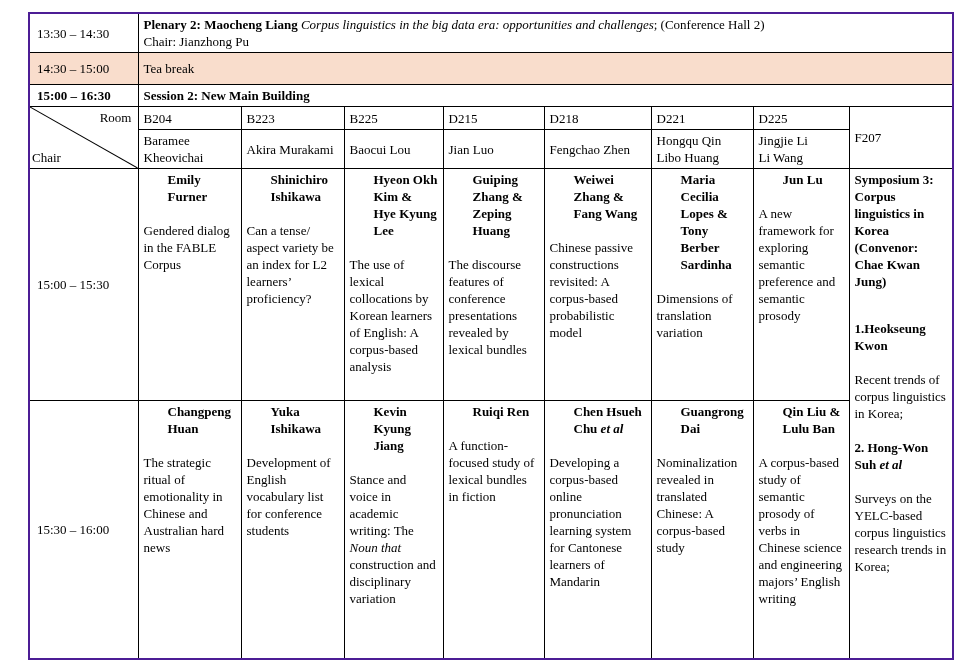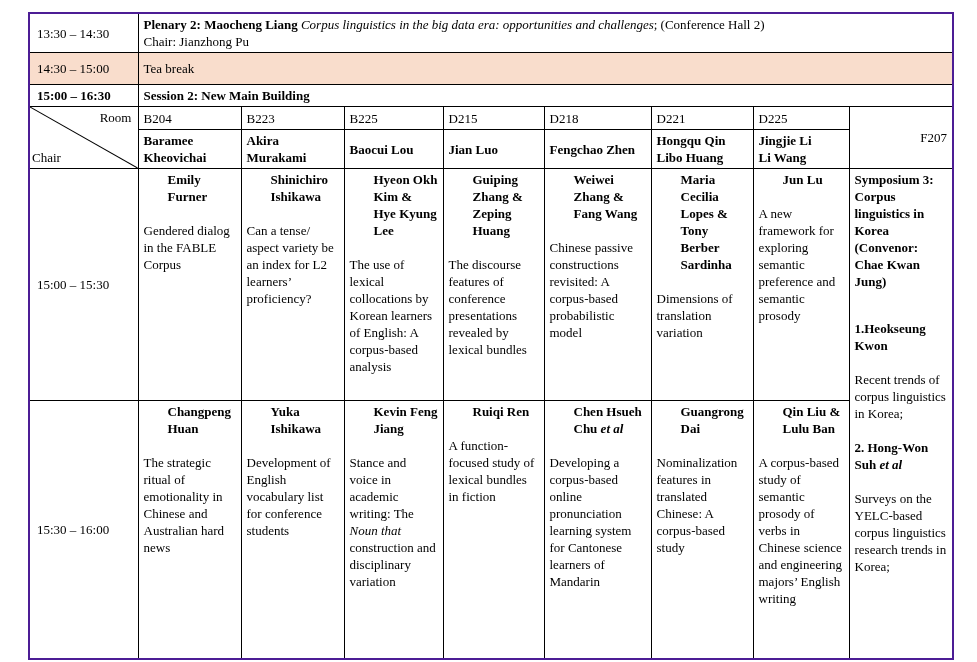--- a/index.html
+++ b/index.html
@@ -22,38 +22,38 @@
     line-height: 17px;
     padding: 2px 5px;
     vertical-align: top;
     overflow: hidden;
     word-wrap: break-word;
   }
   tr.r-plenary { height: 33px; }
   tr.r-tea     { height: 32px; }
   tr.r-session { height: 22px; }
   tr.r-room    { height: 23px; }
-  tr.r-chair   { height: 30px; font-weight: bold; }
+  tr.r-chair   { height: 30px; }
   tr.r-slot1   { height: 232px; }
   tr.r-slot2   { height: 258px; }
 
   td.time { vertical-align: middle; padding-left: 7px; }
   tr.r-plenary td.banner { vertical-align: middle; }
   tr.r-tea td { background: #F9DDCC; vertical-align: middle; }
   tr.r-session td { vertical-align: middle; font-weight: bold; }
   tr.r-session td.time { font-weight: bold; }
 
   td.corner { position: relative; padding: 0; }
   td.corner svg { position: absolute; left: 0; top: 0; width: 100%; height: 100%; }
   .corner-room  { position: absolute; top: 2px; right: 6px; }
   .corner-chair { position: absolute; bottom: 2px; left: 2px; }
 
   td.room { vertical-align: middle; }
   td.chair { vertical-align: middle; white-space: pre-line; }
-  td.f207 { vertical-align: middle; text-align: right; }
+  td.f207 { vertical-align: middle; text-align: left; }
 
   td.talk .spk { font-weight: bold; padding-left: 24px; }
   td.talk .ttl { margin-top: 17px; }
 
   td.sym { vertical-align: top; }
   td.sym .sym-block { margin-top: 17px; }
   td.sym .sym-block.b0 { margin-top: 0; }
   td.sym .sym-block.b1 { margin-top: 30px; }
 </style>
 </head>
@@ -165,34 +165,34 @@
     <td class="time">15:30 – 16:00</td>
     <td class="talk">
       <div class="spk">Changpeng Huan</div>
       <div class="ttl">The strategic ritual of emotionality in Chinese and Australian hard news</div>
     </td>
     <td class="talk">
       <div class="spk">Yuka Ishikawa</div>
       <div class="ttl">Development of English vocabulary list for conference students</div>
     </td>
     <td class="talk">
-      <div class="spk">Kevin Feng Jiang</div>
+      <div class="spk">Kevin Kyung Jiang</div>
       <div class="ttl"><span>Stance and voice in academic writing: The </span><span style="font-style: italic;">Noun that</span><span> construction and disciplinary variation</span></div>
     </td>
     <td class="talk">
       <div class="spk">Ruiqi Ren</div>
       <div class="ttl">A function-focused study of lexical bundles in fiction</div>
     </td>
     <td class="talk">
       <div class="spk"><span style="font-weight: 700;">Chen Hsueh Chu </span><span style="font-weight: 700; font-style: italic;">et al</span></div>
       <div class="ttl">Developing a corpus-based online pronunciation learning system for Cantonese learners of Mandarin</div>
     </td>
     <td class="talk">
       <div class="spk">Guangrong Dai</div>
-      <div class="ttl">Nominalization features in translated Chinese: A corpus-based study</div>
+      <div class="ttl">Nominalization revealed in translated Chinese: A corpus-based study</div>
     </td>
     <td class="talk">
       <div class="spk">Qin Liu &amp; Lulu Ban</div>
       <div class="ttl">A corpus-based study of semantic prosody of verbs in Chinese science and engineering majors’ English writing</div>
     </td>
   </tr>
 </tbody>
     </table>
 </div>
 

